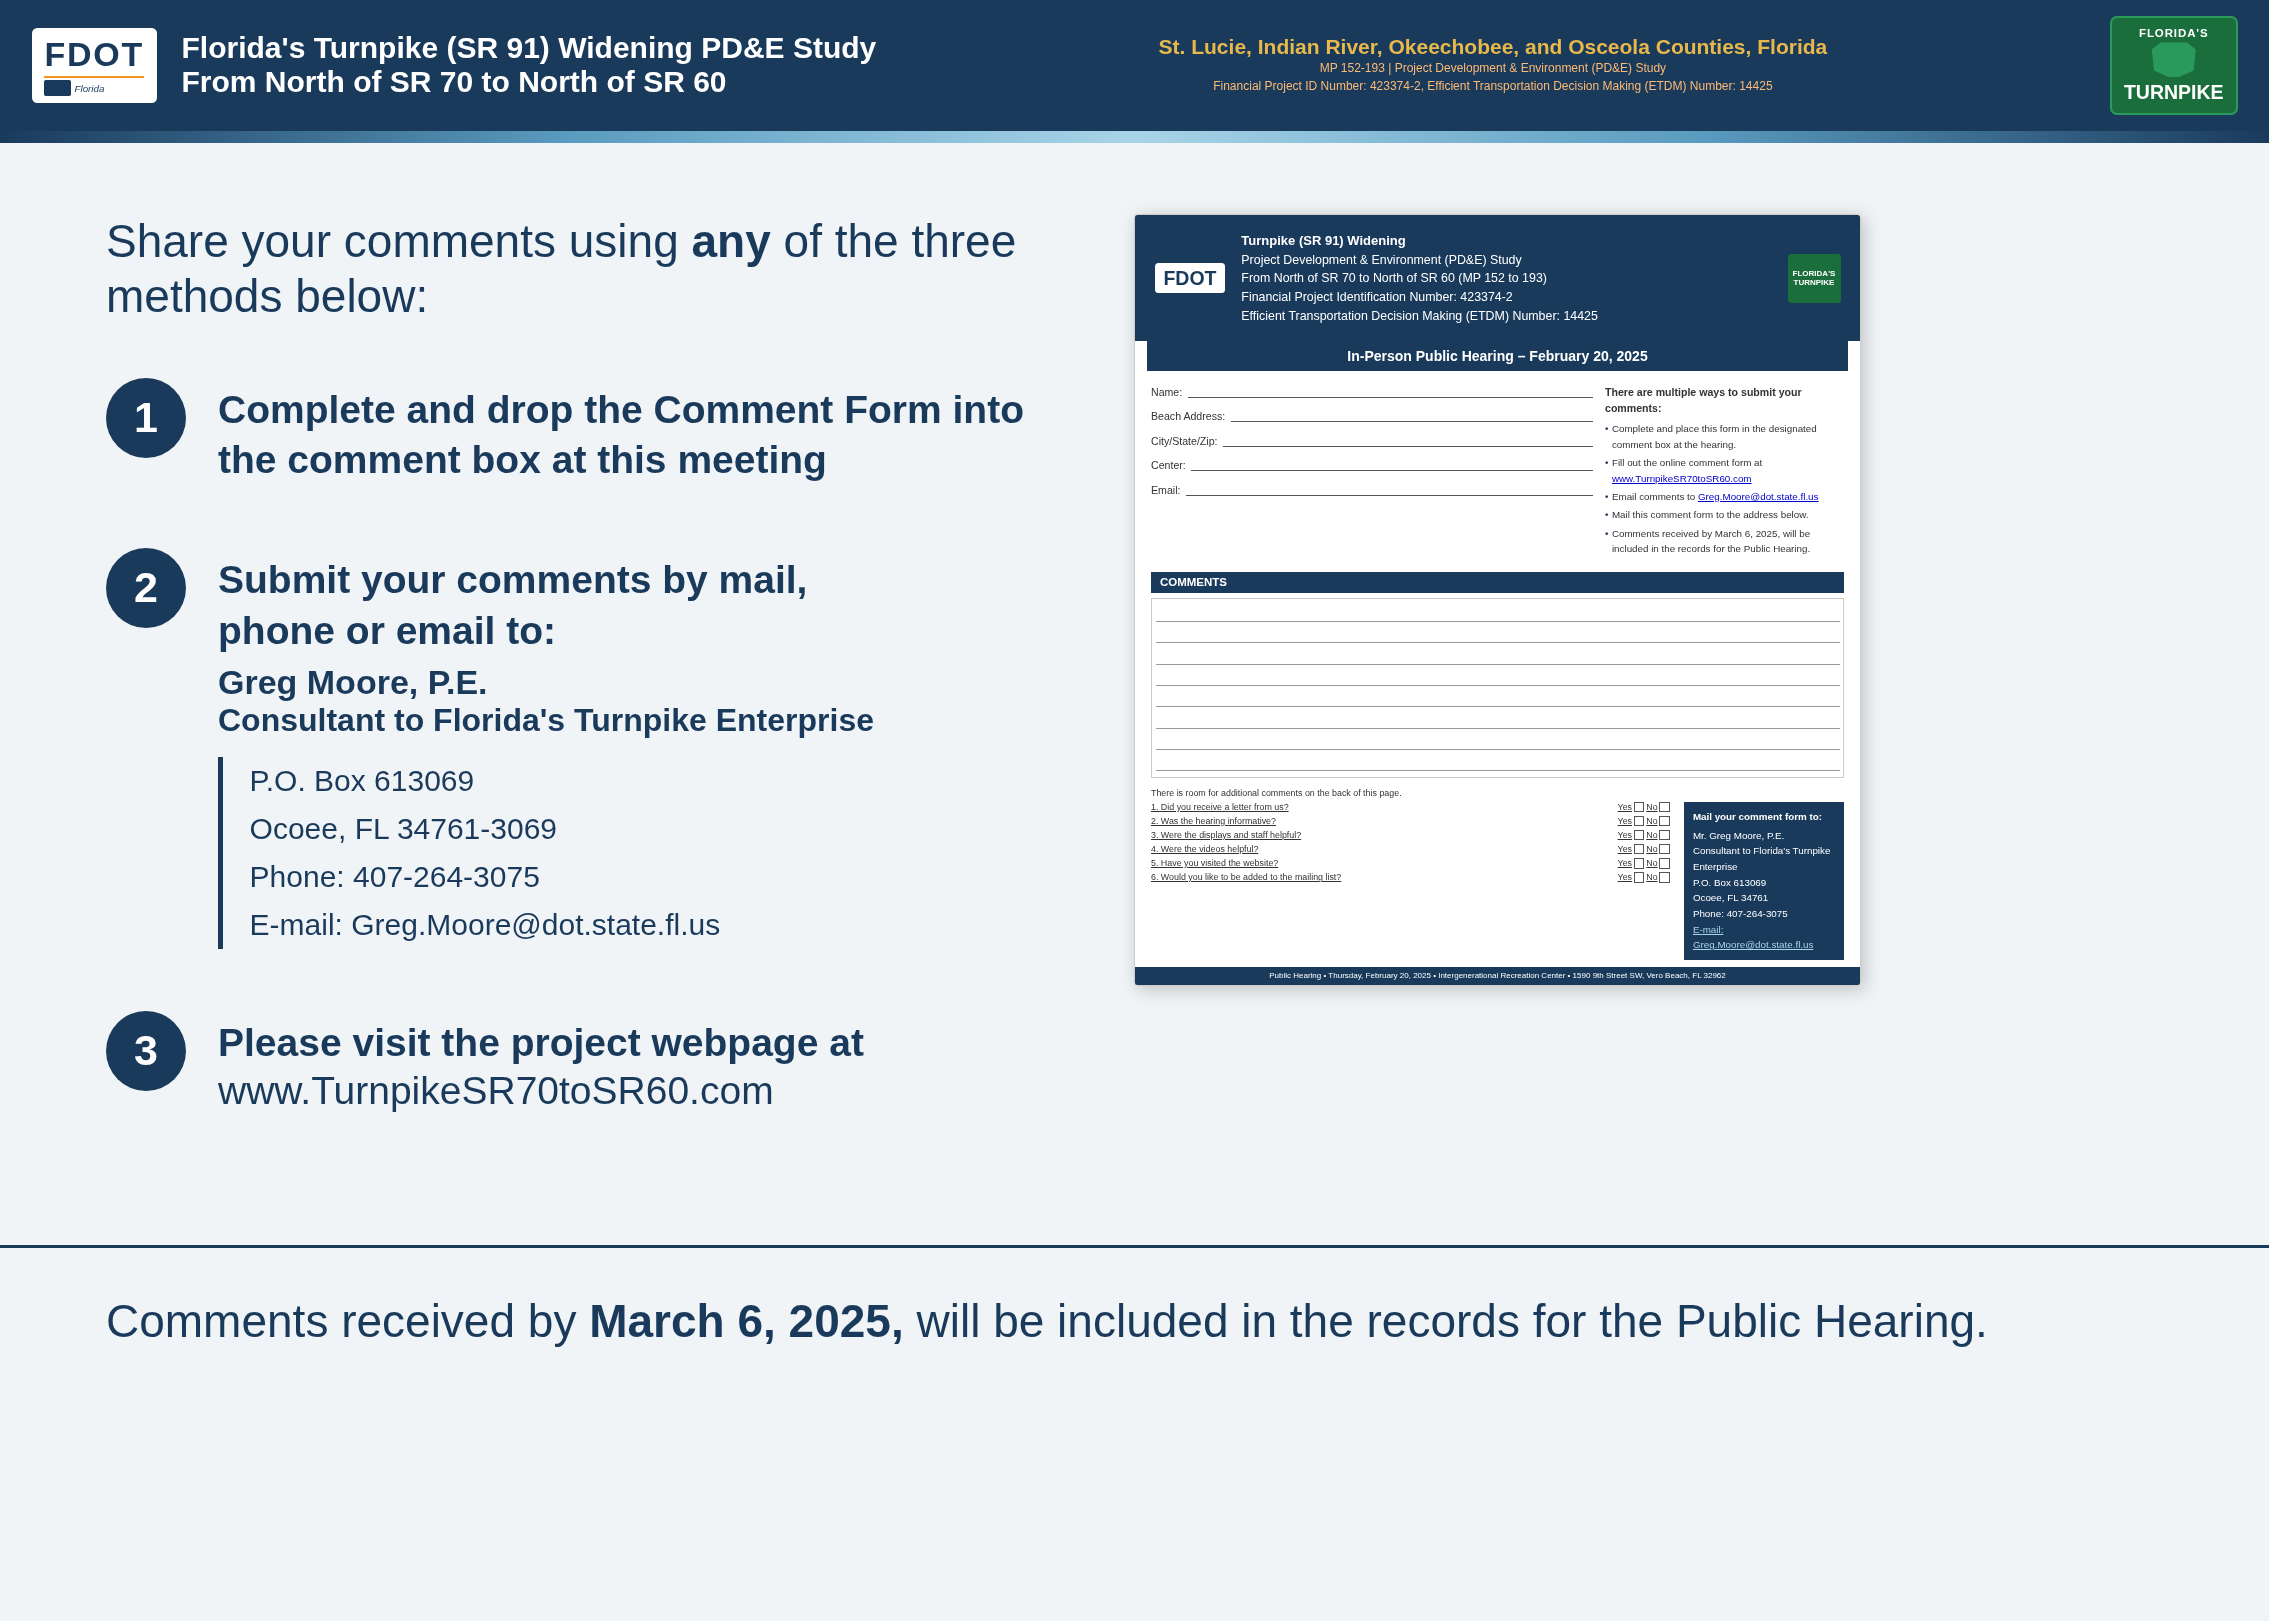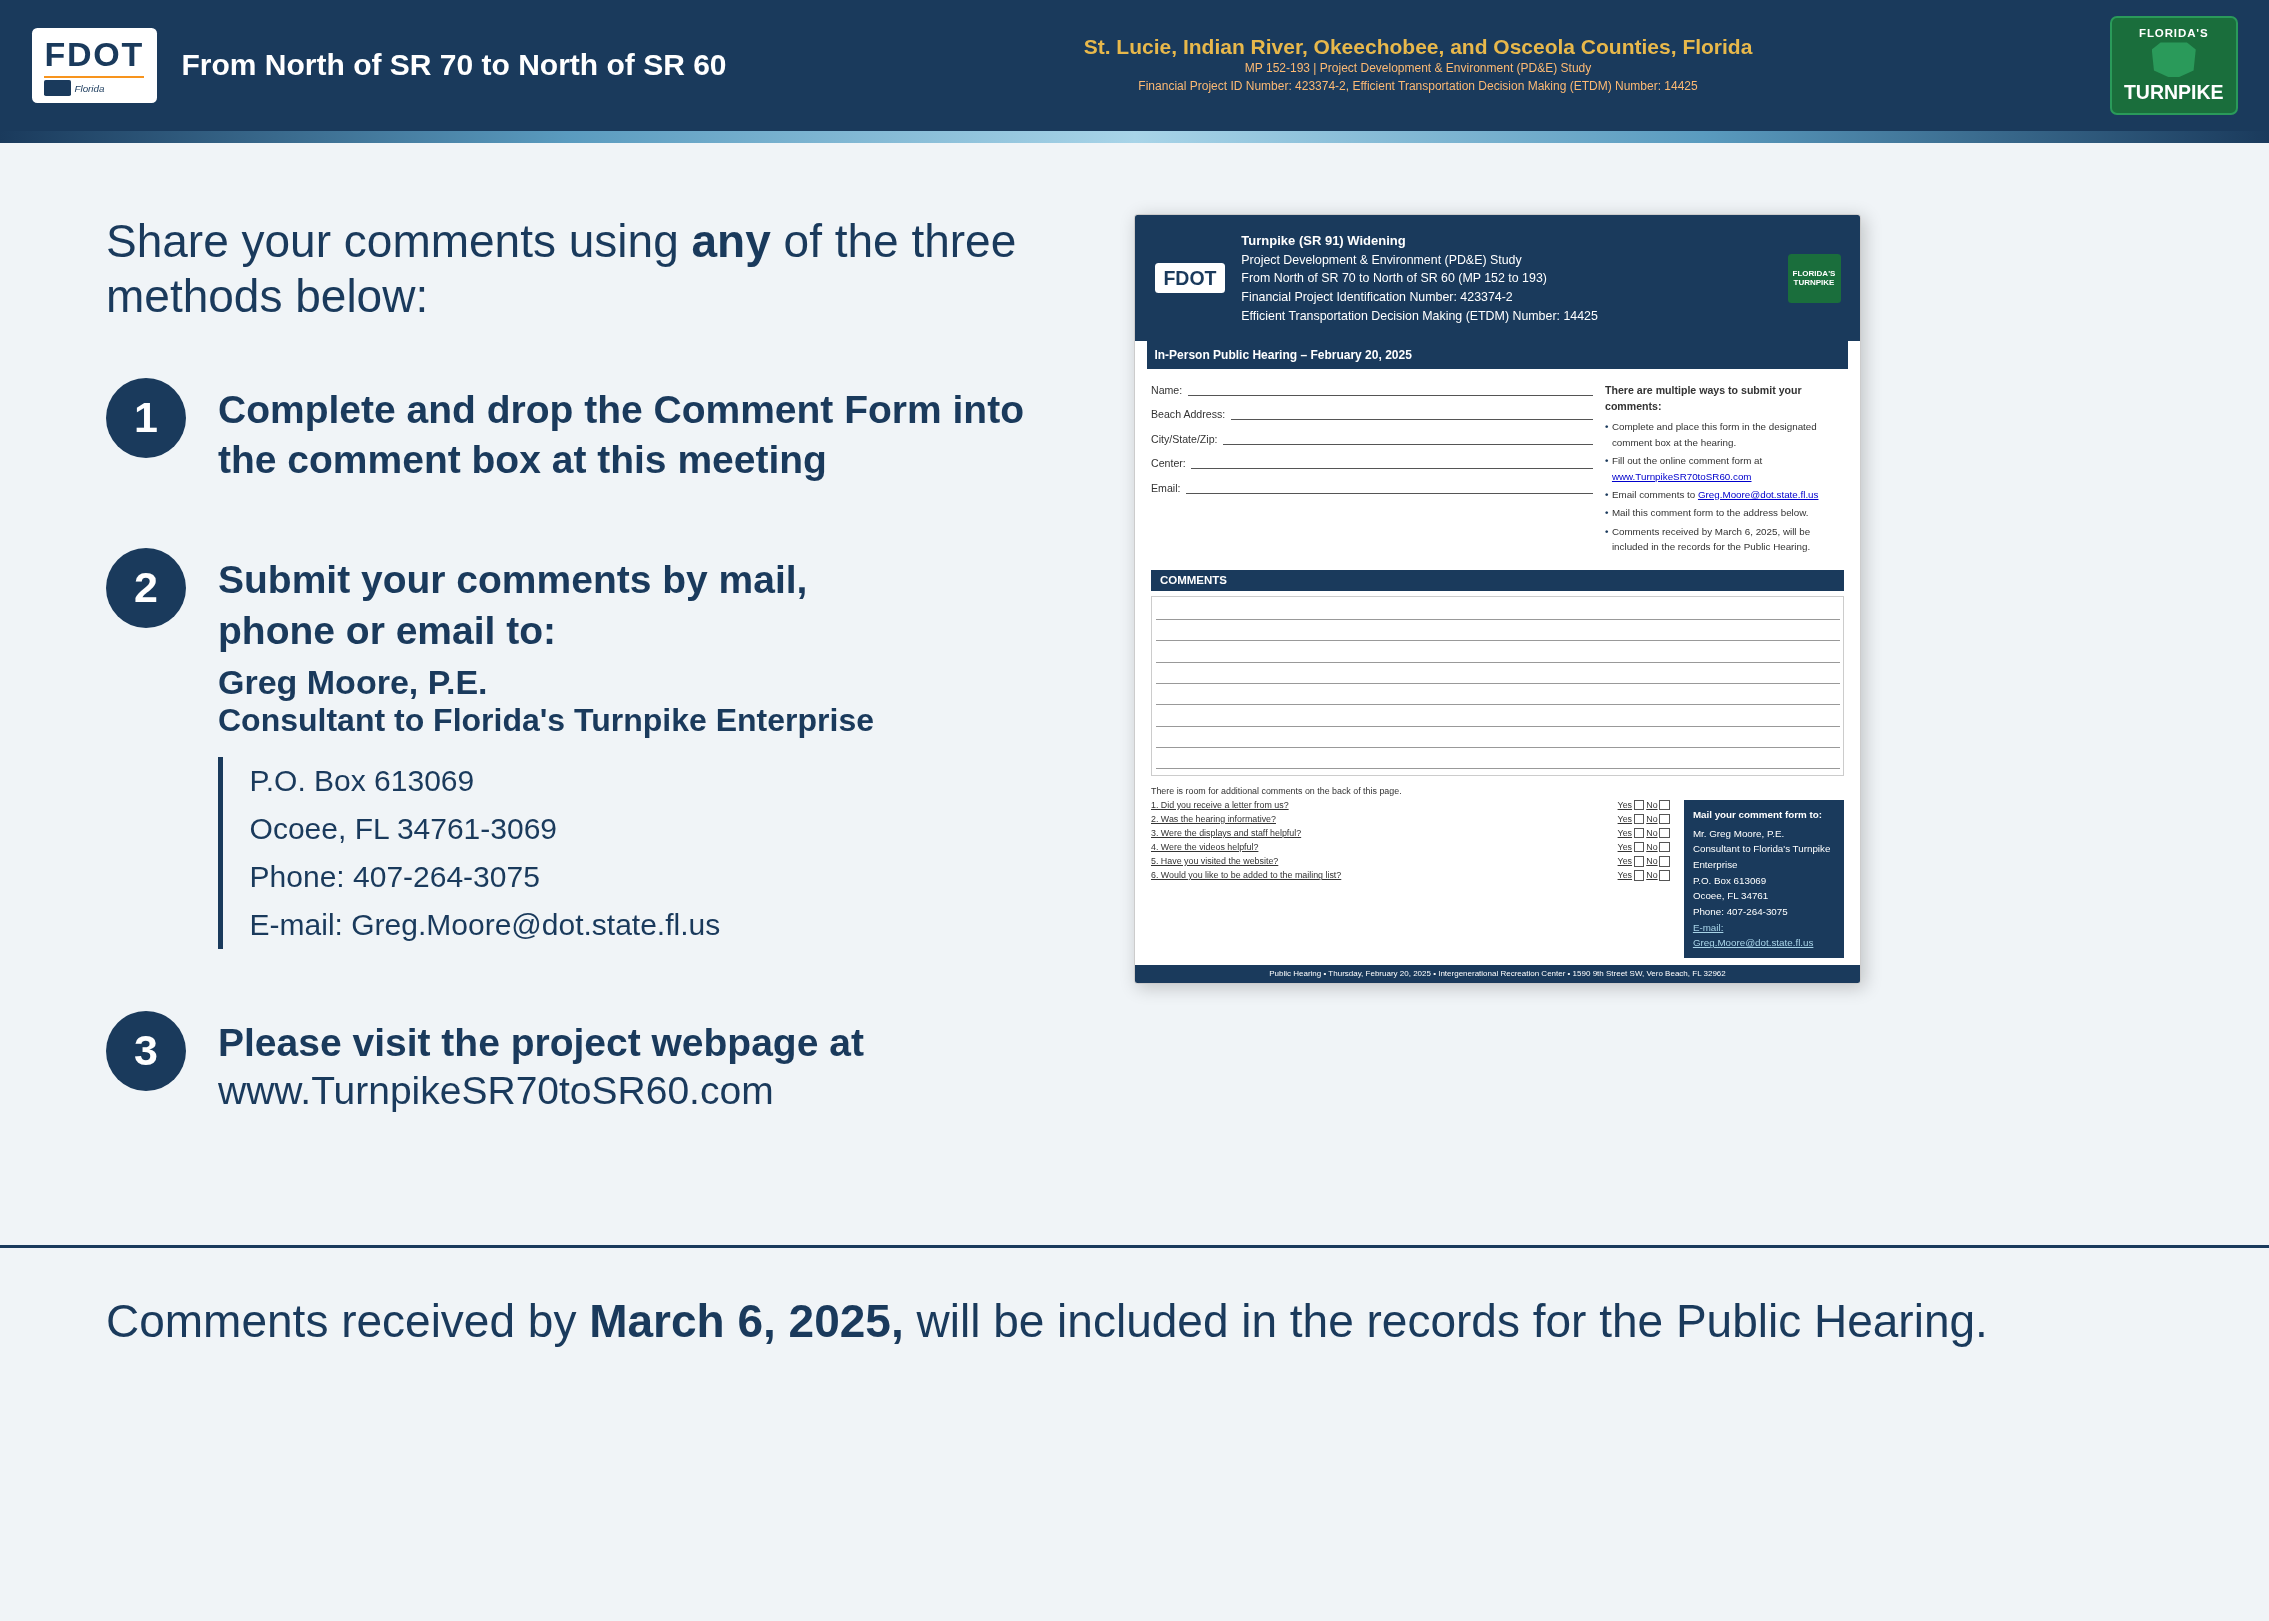--- a/index.html
+++ b/index.html
@@ -226,21 +226,22 @@
       color: white;
       font-size: 8.9px;
       text-align: center;
       font-weight: 700;
       padding: 3.5px;
     }
 
     .form-date-bar {
       background: #1a3a5c;
       color: white;
-      font-size: 12px;
+      text-align: center;
+      font-size: 14px;
       font-weight: 700;
       padding: 7px;
       margin: 0 12.4px;
     }
 
     .form-body {
       padding: 12.4px 16px;
       display: flex;
       gap: 12px;
     }
@@ -394,20 +395,21 @@
       <div>
         <div class="fdot-logo-text">FDOT</div>
         <div style="width:100%; height:2.7px; background:#f7941d; margin:1.8px 0;"></div>
         <div style="display:flex; gap:3.5px; align-items:center;">
           <div style="width:26.6px; height:16px; background:#1a3a5c; border-radius:1.8px;"></div>
           <div style="font-size:9.8px; color:#1a3a5c; font-style:italic;">Florida</div>
         </div>
       </div>
     </div>
     <div class="header-title">
+      <div class="line1">Florida's Turnpike (SR 91) Widening PD&amp;E Study</div>
       <div class="line2">From North of SR 70 to North of SR 60</div>
     </div>
   </div>
   <div class="header-center">
     <div class="counties">St. Lucie, Indian River, Okeechobee, and Osceola Counties, Florida</div>
     <div class="details">MP 152-193 | Project Development &amp; Environment (PD&amp;E) Study</div>
     <div class="details">Financial Project ID Number: 423374-2, Efficient Transportation Decision Making (ETDM) Number: 14425</div>
   </div>
   <div class="turnpike-badge">
     <div class="florida-text">FLORIDA'S</div>

